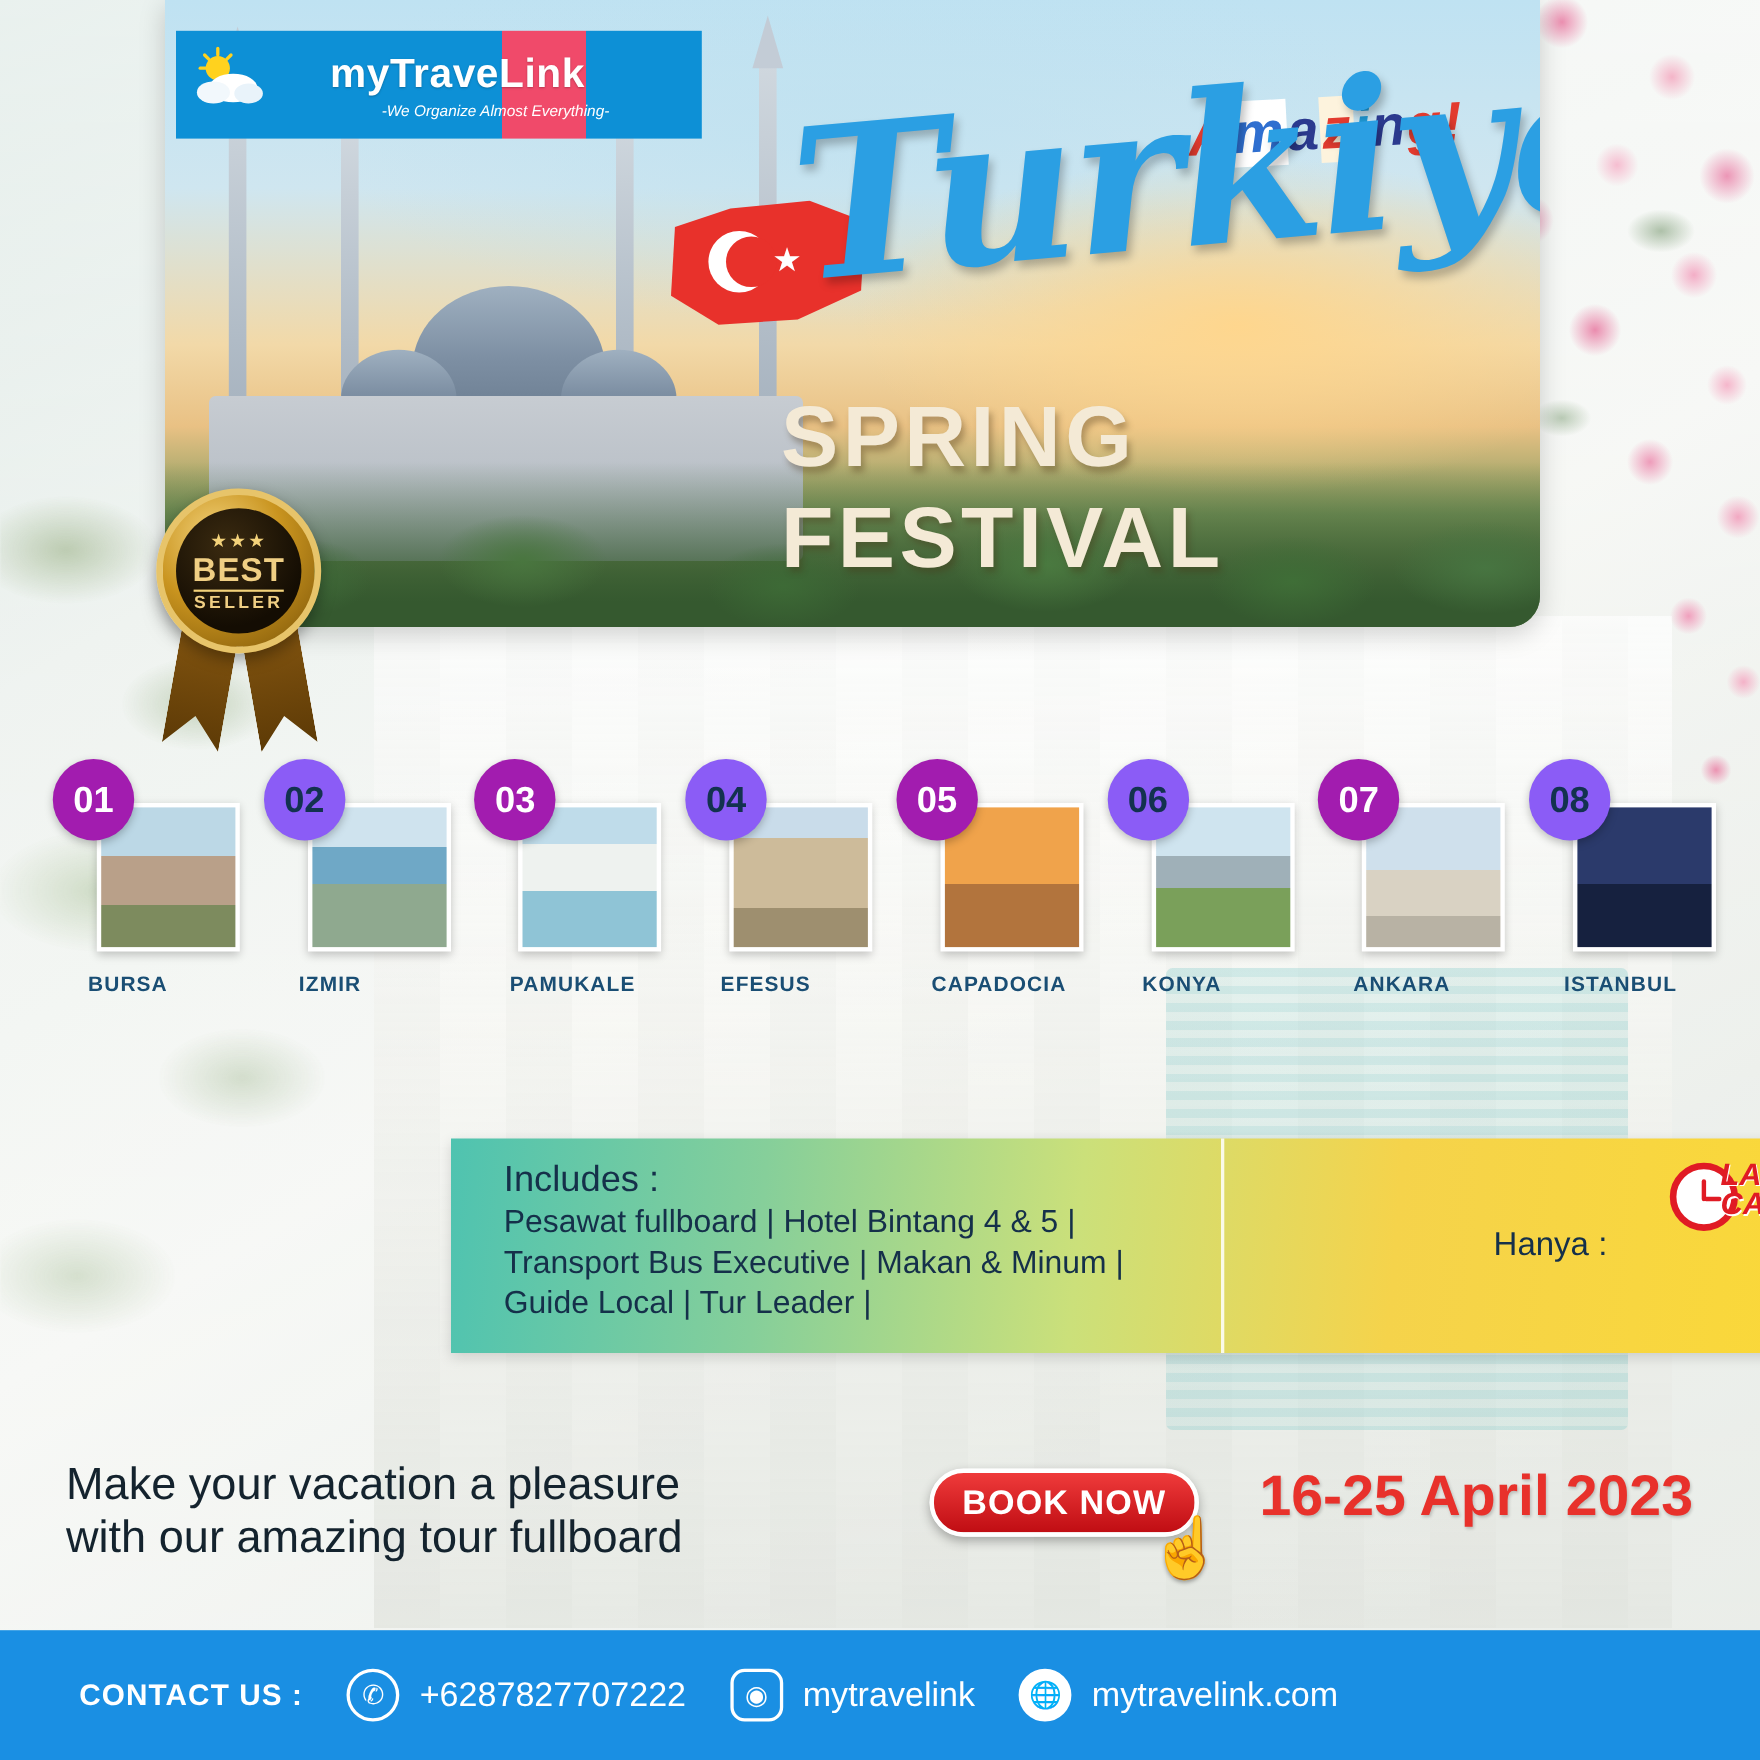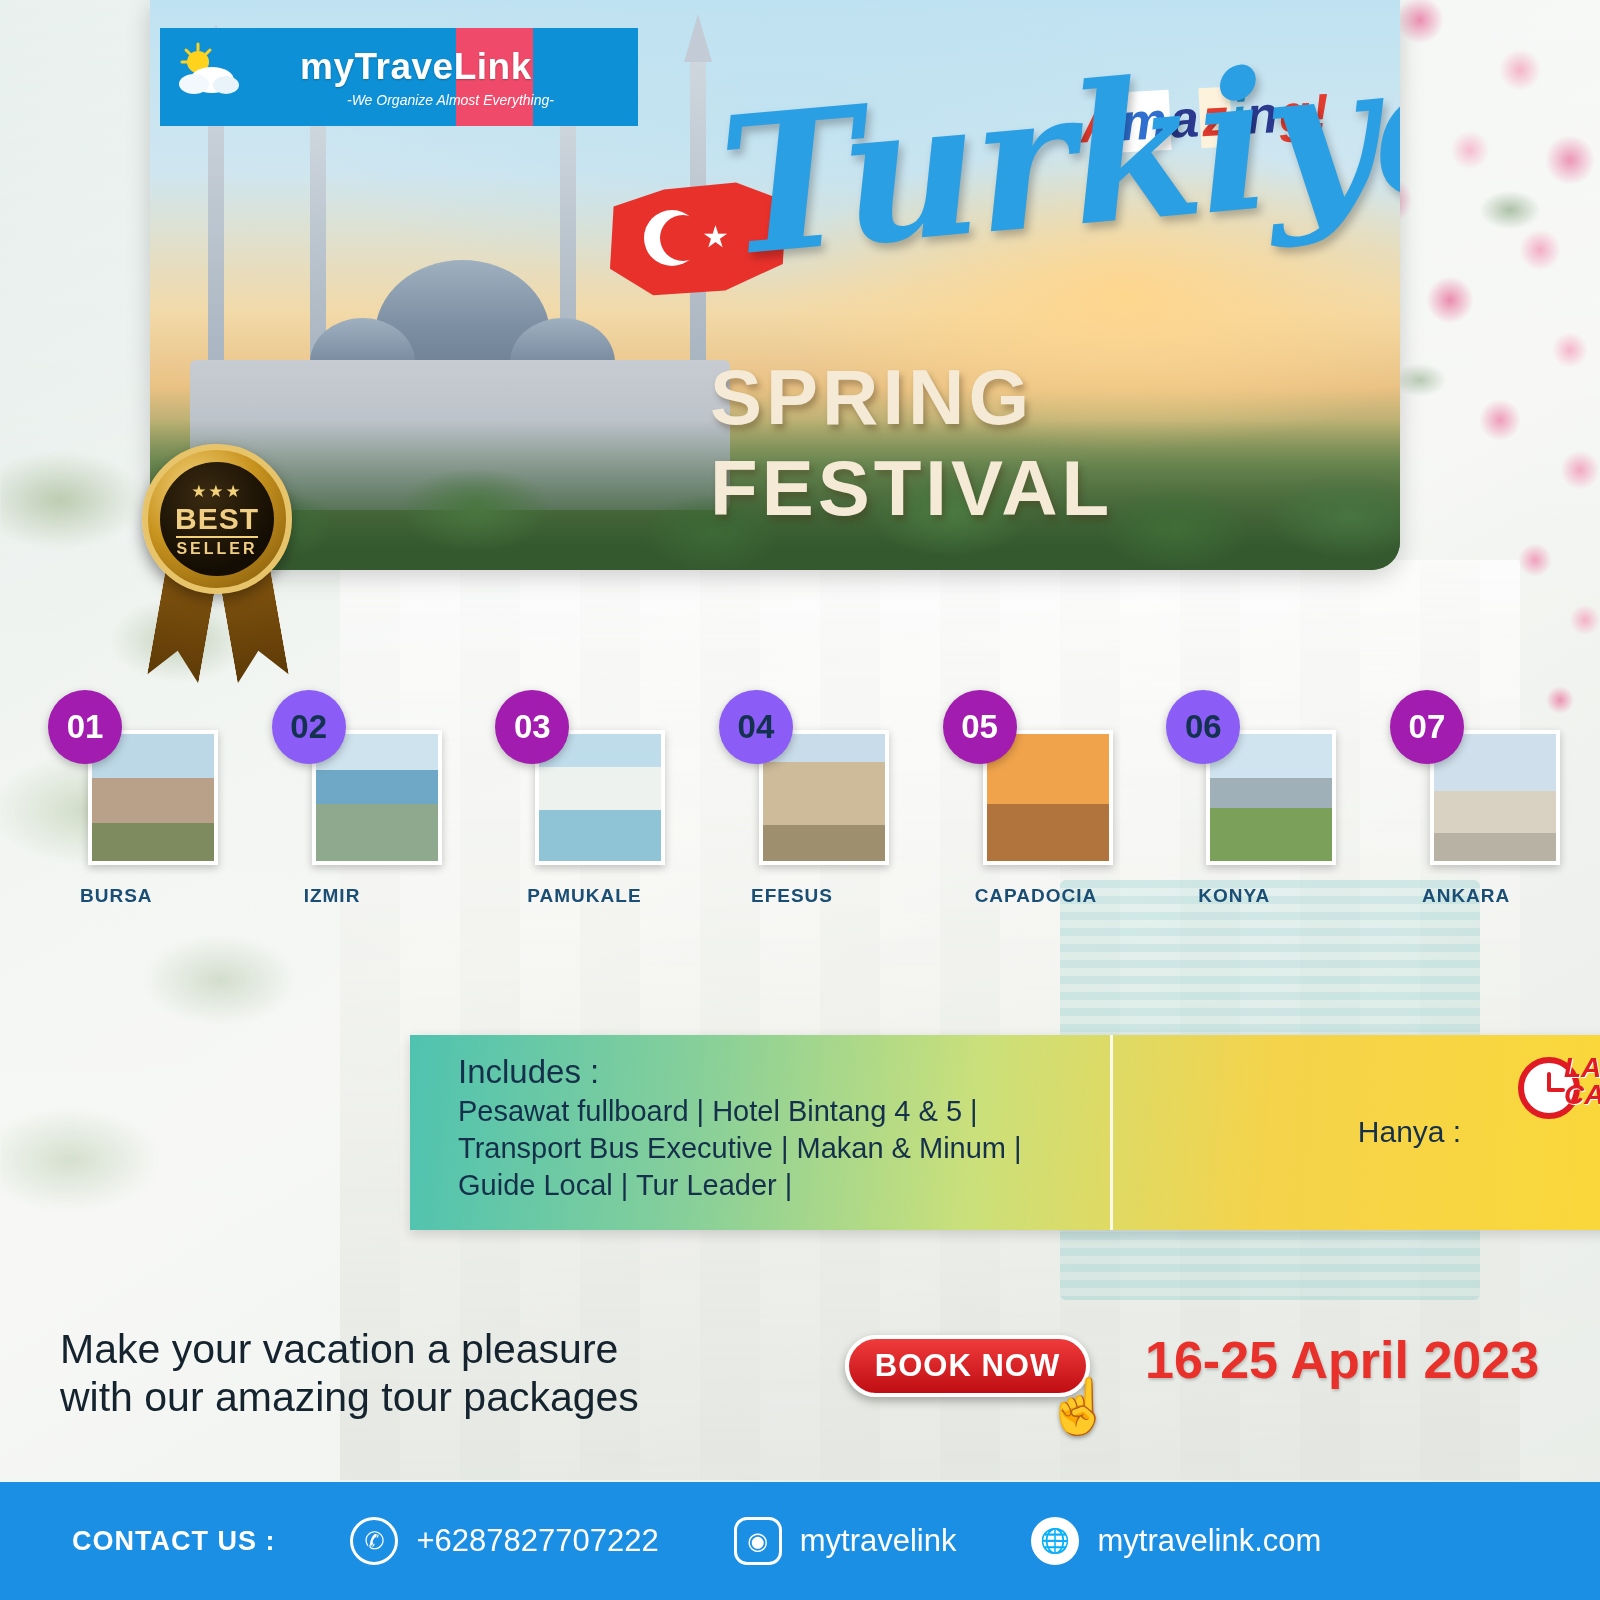--- a/index.html
+++ b/index.html
@@ -300,21 +300,21 @@
   .dates {
     position: absolute; left: 1145px; top: 1330px;
     font-size: 52px; font-weight: 800; color: #e8312b;
     text-shadow: 1px 2px 3px rgba(0,0,0,.2);
   }
 
   
   .footer {
     position: absolute; left: 0; bottom: 0; width: 1600px; height: 118px;
     background: #1a8fe3;
-    display: flex; align-items: center; color: #fff; gap: 35px;
+    display: flex; align-items: center; color: #fff;
   }
   .footer .c-label { margin-left: 72px; font-size: 27px; font-weight: 700; letter-spacing: 1px; }
   .f-item { display: flex; align-items: center; gap: 18px; margin-left: 40px; }
   .f-item .txt { font-size: 31px; }
   .ic {
     width: 48px; height: 48px; border-radius: 50%;
     border: 3px solid #fff; display: flex; align-items: center; justify-content: center;
     font-size: 24px;
   }
   .ic.sq { border-radius: 13px; }
@@ -430,41 +430,48 @@
       </div>
     <div class="label">KONYA</div>
   </div>
   <div class="dest">
     <div class="num blue">07</div>
     <div class="photo">
         <i class="p-ankara"></i>
       </div>
     <div class="label">ANKARA</div>
   </div>
+  <div class="dest">
+    <div class="num white">08</div>
+    <div class="photo">
+        <i class="p-istanbul"></i>
+      </div>
+    <div class="label">ISTANBUL</div>
+  </div>
 </div>
 
 <div class="banner">
   <div class="banner-left">
     <div class="inc-title">Includes :</div>
     <div class="inc-line">Pesawat fullboard | Hotel Bintang 4 &amp; 5 |</div>
     <div class="inc-line">Transport Bus Executive | Makan &amp; Minum |</div>
     <div class="inc-line">Guide Local | Tur Leader |</div>
   </div>
   <div class="banner-right">
     <div class="hanya">Hanya :</div>
     <div class="lastcall">
       <div class="clock"></div>
       <div class="lc-text">LAST CALL!</div>
     </div>
   </div>
 </div>
 
 <div class="tagline">
   <div>Make your vacation a pleasure</div>
-  <div>with our amazing tour packages</div>
+  <div>with our amazing tour fullboard</div>
 </div>
 <div class="book-now">BOOK NOW</div>
 <div class="cursor">☝</div>
 <div class="dates">16-25 April 2023</div>
 
 <div class="footer">
   <div class="c-label">CONTACT US :</div>
   <div class="f-item">
     <div class="ic">✆</div>
     <div class="txt">+6287827707222</div>

